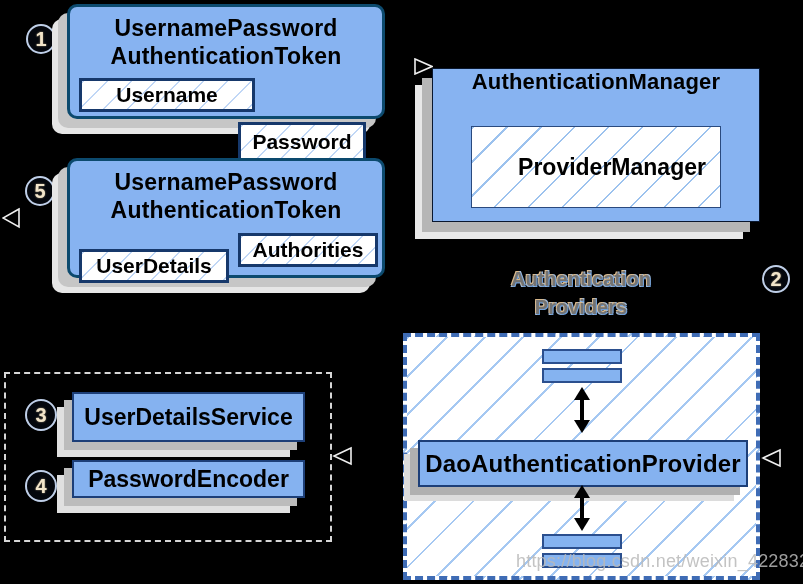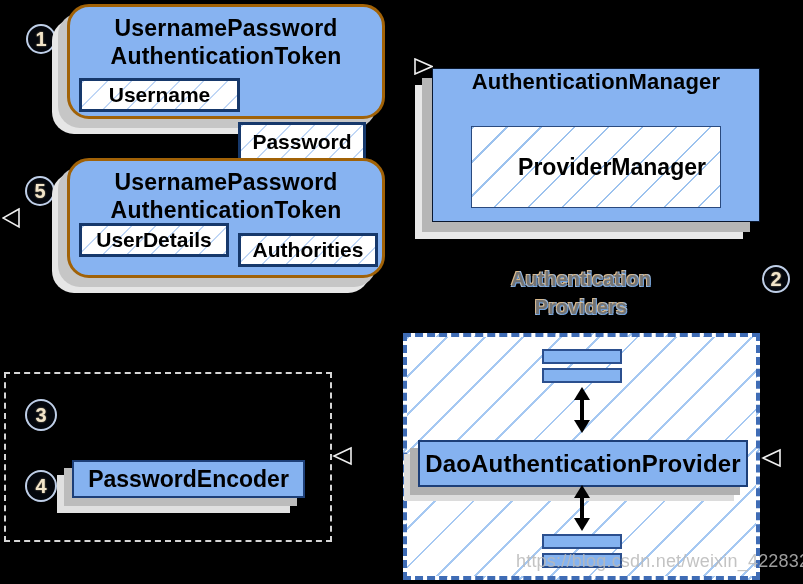--- a/index.html
+++ b/index.html
@@ -2,21 +2,21 @@
 <html><head>
 <meta charset="utf-8">
 <style>
   html,body{margin:0;padding:0;background:#000;}
   .stage{
     position:relative;width:803px;height:584px;background:#000;
     font-family:"Liberation Sans",sans-serif;overflow:hidden;color:#000;
   }
   
   .token{
-    position:absolute;background:#87b3f1;border:3px solid #a16207;border-radius:22px;
+    position:absolute;background:#87b3f1;border:3px solid #0c4a6e;border-radius:10px;
     box-shadow:-9px 9px 0 #c6c6c6,-15px 15px 0 #e6e6e6;box-sizing:border-box;
   }
   .token-title{
     text-align:center;font-weight:bold;font-size:23px;line-height:28px;padding-top:7px;
     letter-spacing:.2px;
   }
   .field{
     position:absolute;background:#fff;border:3px solid #16386b;box-sizing:border-box;
     display:flex;align-items:center;justify-content:center;
     font-weight:bold;font-size:21px;
@@ -80,36 +80,36 @@
 
 <div class="stage">
 
   <div class="badge" style="left:26px;top:24px;width:30px;height:30px;">1</div>
 
   <div class="token" style="left:67px;top:4px;width:318px;height:115px;">
     <div class="token-title">
       <div>UsernamePassword</div>
       <div>AuthenticationToken</div>
     </div>
-    <div class="field" style="left:9px;top:71px;width:161px;height:34px;">Username</div>
+    <div class="field" style="left:9px;top:71px;width:176px;height:34px;">Username</div>
     <div class="field" style="left:168px;top:71px;width:128px;height:40px;margin-top:44px;">Password</div>
   </div>
 
   <div class="badge" style="left:25px;top:176px;width:30px;height:30px;">5</div>
 
   <svg class="icon-abs" style="left:2px;top:207px;" width="18" height="22" viewBox="0 0 18 22">
     <polygon points="17,2 1,11 17,20" fill="#000" stroke="#efefef" stroke-width="1.6"></polygon>
   </svg>
 
   <div class="token" style="left:67px;top:158px;width:318px;height:120px;">
     <div class="token-title">
       <div>UsernamePassword</div>
       <div>AuthenticationToken</div>
     </div>
-    <div class="field" style="left:9px;top:62px;width:150px;height:34px;">UserDetails</div>
+    <div class="field" style="left:9px;top:88px;width:150px;height:34px;">UserDetails</div>
     <div class="field" style="left:168px;top:72px;width:140px;height:34px;">Authorities</div>
   </div>
 
   <svg class="icon-abs" style="left:413px;top:58px;" width="20" height="17" viewBox="0 0 20 17">
     <polygon points="2,1 19,8.5 2,16" fill="#000" stroke="#efefef" stroke-width="1.6"></polygon>
   </svg>
 
   <div class="sq-box" style="left:432px;top:68px;width:328px;height:154px;">
     <div class="sq-title">AuthenticationManager</div>
     <div class="hatch-inner" style="left:38px;top:57px;width:250px;height:82px;">ProviderManager</div>
@@ -145,20 +145,21 @@
     <polygon points="14,46 6,33 22,33" fill="#000"></polygon>
   </svg>
 
   <div class="slot-bar" style="left:542px;top:534px;"></div>
   <div class="slot-bar" style="left:542px;top:553px;"></div>
 
   <div class="services-box"></div>
 
   <div class="badge" style="left:25px;top:399px;width:32px;height:32px;">3</div>
 
+  <div class="blue-node svc-label" style="left:72px;top:392px;width:233px;height:50px;box-shadow:-8px 8px 0 #bcbcbc,-15px 15px 0 #e0e0e0;">UserDetailsService</div>
 
   <div class="badge" style="left:25px;top:470px;width:32px;height:32px;">4</div>
 
   <div class="blue-node svc-label" style="left:72px;top:460px;width:233px;height:38px;box-shadow:-8px 8px 0 #bcbcbc,-15px 15px 0 #e0e0e0;">PasswordEncoder</div>
 
   <svg class="icon-abs" style="left:332px;top:446px;" width="20" height="20" viewBox="0 0 20 20">
     <polygon points="19,2 2,10 19,18" fill="#000" stroke="#efefef" stroke-width="1.6"></polygon>
   </svg>
 
   <div class="watermark">https://blog.csdn.net/weixin_42283219</div>

